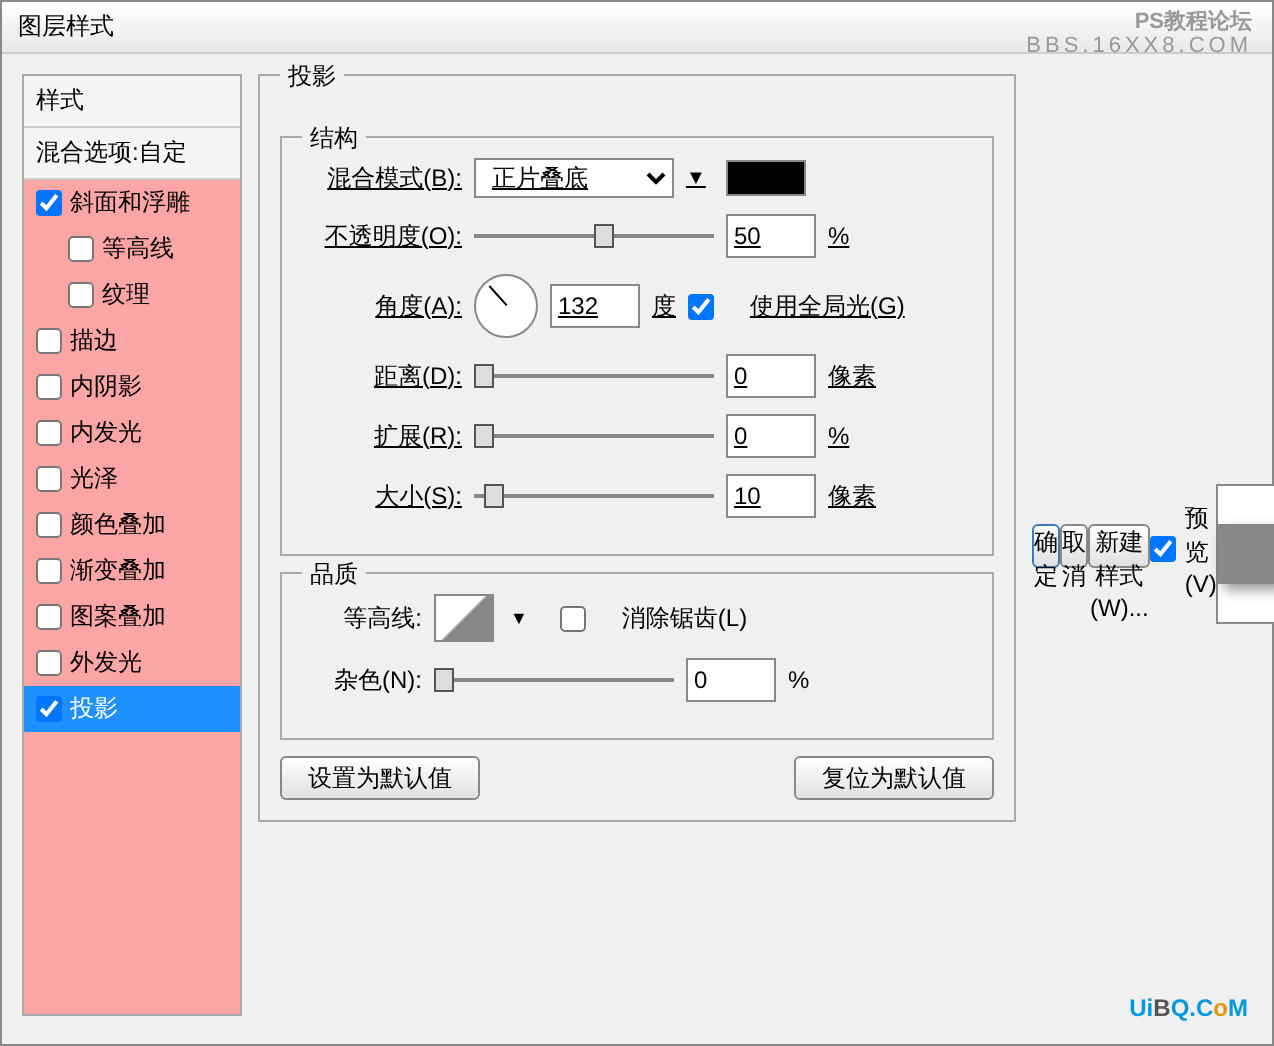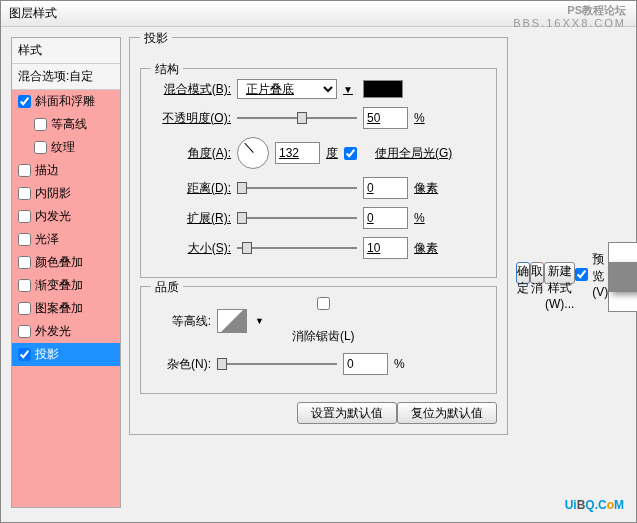--- a/index.html
+++ b/index.html
@@ -32,21 +32,21 @@
 .angle-line { position: absolute; top: 15px; left: 15px; width: 13px; height: 1px; background: #000; transform-origin: 0 0; transform: rotate(-132deg); }
 .contour-swatch { width: 30px; height: 24px; border: 1px solid #888; background: linear-gradient(135deg, #fff 0%, #fff 48%, #888 52%, #888 100%); }
 .right-panel { width: 110px; display: flex; flex-direction: row; gap: 0; align-items: center; }
 .btn { width: 100px; height: 22px; border: 1px solid #888; background: linear-gradient(#fff, #e0e0e0); border-radius: 3px; cursor: pointer; }
 .btn.primary { border: 1px solid #3a7abd; color: #000; }
 .btn-sm { width: 100px; height: 22px; border: 1px solid #888; background: linear-gradient(#fff, #e0e0e0); border-radius: 3px; cursor: pointer; font-size: 12px; }
 .preview-check { display: flex; align-items: center; gap: 4px; margin-top: 4px; }
 .preview-box { width: 70px; height: 70px; border: 1px solid #888; background: #fff; margin-top: 8px; display: flex; align-items: center; justify-content: center; }
 .preview-inner { width: 30px; height: 30px; background: #888; box-shadow: 3px 3px 6px rgba(0,0,0,0.4); }
 .checkbox-inline { display: flex; align-items: center; gap: 18px; }
-.bottom-btns { display: flex; justify-content: flex-end; margin-top: 6px; }
+.bottom-btns { display: flex; justify-content: space-between; gap: 10px; margin-top: 6px; }
 .unit { width: 30px; }
 .watermark3 { position: absolute; bottom: 8px; right: 12px; font-size: 20px; font-weight: bold; color: #0088cc; }
 .watermark3 .b { color: #555; }
 .watermark3 .o { color: #e69500; }
 </style>
 </head>
 <body>
 
 <div class="window">
   <div class="titlebar">
@@ -179,21 +179,21 @@
           </div>
         </div>
 
         <div class="groupbox">
           <span class="groupbox-title">品质</span>
 
           <div class="row">
             <span class="row-label-short">等高线:</span>
             <div class="contour-swatch"></div>
             <span style="font-size:9px;margin-left:2px;">▼</span>
-            <label class="checkbox-inline" style="margin-left:22px;flex-direction:column;">
+            <label class="checkbox-inline" style="margin-left:10px;">
               <input type="checkbox" style="">
               <span>消除锯齿(L)</span>
             </label>
           </div>
 
           <div class="row">
             <span class="row-label-short">杂色(N):</span>
             <div class="slider-track">
                 <div class="slider-line"></div>
                 <div class="slider-thumb" style="left:0;"></div>

